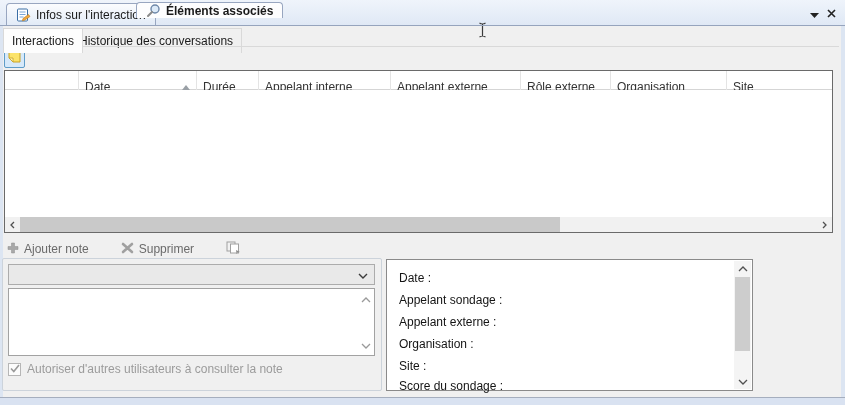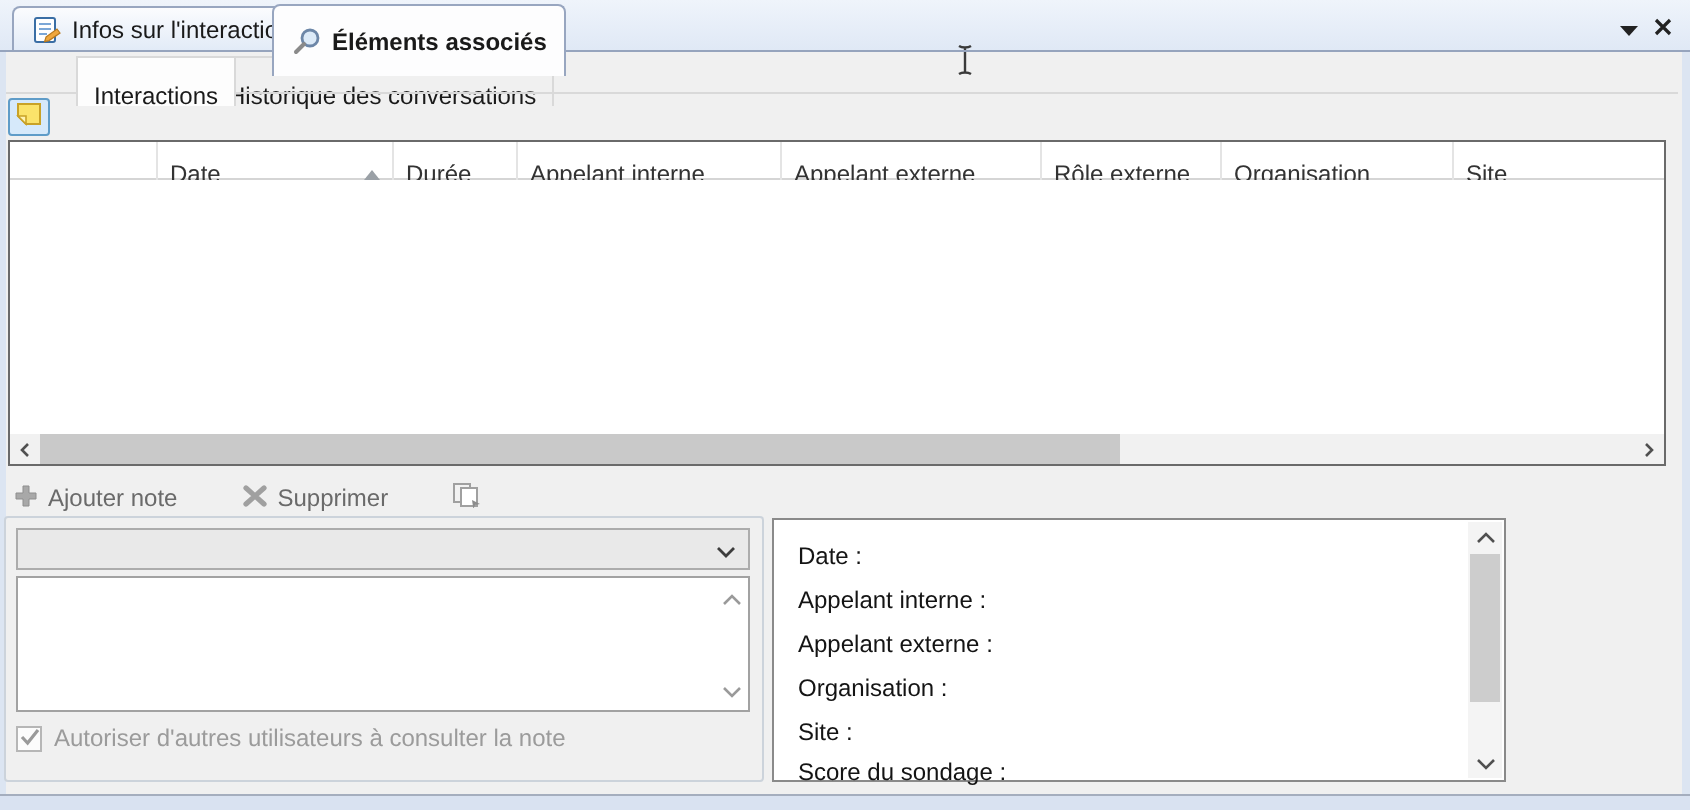--- a/index.html
+++ b/index.html
@@ -9,32 +9,32 @@
     font-family:"Liberation Sans", sans-serif; font-size:12px; color:#1a1a1a;
     background:#f0f0f0;
   }
   
   .tabstrip { position:absolute; left:0; top:0; width:845px; height:26px;
     background:linear-gradient(#eff4fb,#dfe8f5); }
   .tabstrip-line { position:absolute; left:0; top:25px; width:845px; height:1px; background:#96a4bd; z-index:1; }
   .tab { position:absolute; display:flex; align-items:center; gap:5px; padding:0 9px;
     border:1px solid #98a6c0; border-bottom:none; border-radius:4px 4px 0 0; cursor:default; }
   .tab.inactive { left:6px; top:3px; height:22px; background:linear-gradient(#fbfcfe,#e2ebf7); z-index:0; }
-  .tab.active { left:136px; top:2px; height:36px; background:#fdfdfe; font-weight:bold; z-index:2; }
+  .tab.active { left:136px; top:2px; height:16px; background:#fdfdfe; font-weight:bold; z-index:2; }
   .ticon { display:flex; align-items:center; }
   .winctl { position:absolute; top:7px; width:14px; height:13px; display:flex; align-items:center; justify-content:center; cursor:default; }
   .winctl.menu { right:24px; }
   .winctl.close { right:7px; }
   
   .edge-left  { position:absolute; left:0; top:26px; width:3px; bottom:0; background:#dce5f2; }
   .edge-right { position:absolute; right:0; top:26px; width:4px; bottom:0; background:#dce5f2; }
   .edge-bottom{ position:absolute; left:0; right:0; bottom:0; height:8px; background:#d9e2f1; border-top:1px solid #a5aebe; }
   
   .subtab-line { position:absolute; left:3px; top:46px; width:836px; height:1px; background:#d9d9d9; z-index:1; }
-  .subtab { position:absolute; top:28px; height:19px; display:flex; padding:12px 8px; cursor:default;margin-left:35px; }
+  .subtab { position:absolute; top:28px; height:19px; display:flex; align-items:center; padding:12px 8px; cursor:default; }
   .subtab.sel { left:3px; background:#fdfdfd; border:1px solid #d9d9d9; border-bottom:none; z-index:2; height:19px; }
   .subtab.unsel { left:70px; background:#f0f0f0; border:1px solid #d9d9d9; border-bottom:none; color:#1a1a1a; }
   
   .note-toggle { position:absolute; left:4px; top:49px; width:21px; height:19px;
     background:#d6e9fa; border:1px solid #5f9cc8; border-radius:2px;
     display:flex; align-items:center; justify-content:center; }
   
   .grid { position:absolute; left:4px; top:70px; width:829px; height:163px;
     background:#fff; border:1px solid #6a6a6a; display:flex; flex-direction:column; }
   .grid-header { display:flex; height:19px; background:#fff; border-bottom:1px solid #d5d5d5; flex:0 0 auto; }
@@ -247,21 +247,21 @@
         <svg width="10" height="9" viewBox="0 0 10 9">
             <path d="M1 4.5 L3.8 7.5 L9 1" fill="none" stroke="#9a9a9a" stroke-width="1.6"></path>
           </svg>
       </span>
     </span>
     <span>Autoriser d'autres utilisateurs à consulter la note</span>
   </div>
 
   <div class="details">
     <div class="dfield" style="top:11px">Date :</div>
-    <div class="dfield" style="top:33px">Appelant interne :</div>
+    <div class="dfield" style="top:33px">Appelant sondage :</div>
     <div class="dfield" style="top:55px">Appelant externe :</div>
     <div class="dfield" style="top:77px">Organisation :</div>
     <div class="dfield" style="top:99px">Site :</div>
     <div class="dfield" style="top:119px">Score du sondage :</div>
 
     <div class="vscroll">
       <div class="vs-arrow up">
         <svg width="10" height="6" viewBox="0 0 10 6">
             <path d="M1 5 L5 1 L9 5" fill="none" stroke="#505050" stroke-width="1.3"></path>
           </svg>

